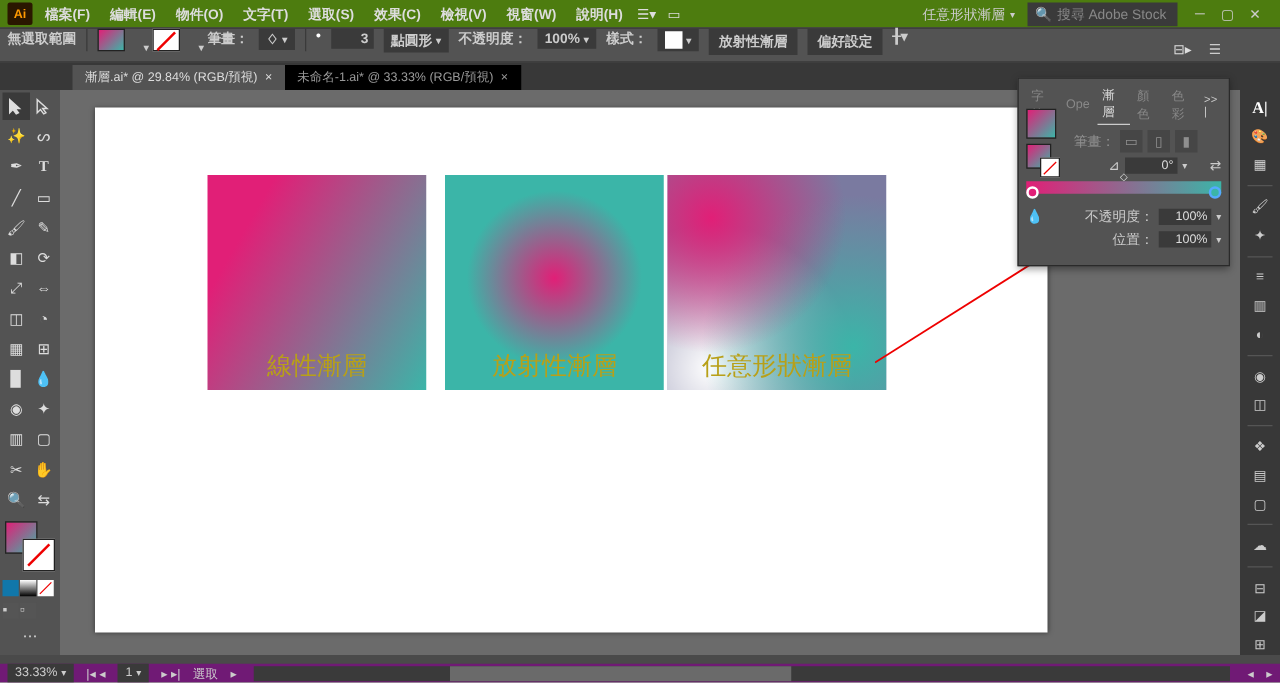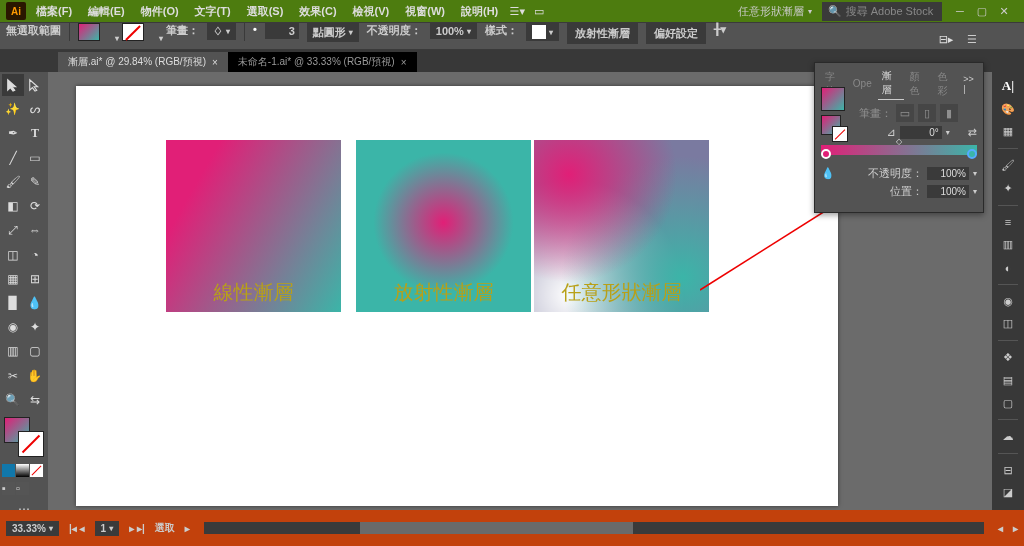--- a/index.html
+++ b/index.html
@@ -72,21 +72,21 @@
   .type-btn { width: 18px; height: 18px; background: #3a3a3a; display: flex; align-items: center; justify-content: center; }
   .mini-swatch { width: 24px; height: 24px; border: 1px solid #222; }
   .field-row { display: flex; align-items: center; gap: 4px; margin: 3px 0; justify-content: flex-end; }
   .field-row input { width: 42px; background: #3a3a3a; border: none; color: #ddd; font-size: 10px; padding: 1px 3px; text-align: right; }
   .grad-slider { height: 18px; margin: 6px 0 2px; position: relative; }
   .grad-bar { height: 10px; background: linear-gradient(90deg, #e11f77, #3bb5a8); position: relative; }
   .grad-stop { position: absolute; width: 10px; height: 10px; border-radius: 50%; bottom: -4px; border: 2px solid #fff; transform: translateX(-50%); }
   .grad-mid { position: absolute; top: -8px; font-size: 8px; color: #ddd; transform: translateX(-50%); }
   .panel .left-sw { position: absolute; left: 6px; top: 24px; }
 
-  .statusbar { position: absolute; bottom: 0; left: 0; right: 0; height: 36px; background: #c2410c; display: flex; align-items: center; padding: 0 6px; gap: 10px; font-size: 10px; font-weight: bold; }
+  .statusbar { position: absolute; bottom: 0; left: 0; right: 0; height: 15px; background: #701a75; display: flex; align-items: center; padding: 0 6px; gap: 10px; font-size: 10px; }
   .status-dd { background: #3a3a3a; padding: 2px 6px; display: flex; gap: 3px; align-items: center; }
   .scroll-track { flex: 1; height: 12px; background: #3a3a3a; position: relative; margin: 0 4px; }
   .scroll-thumb { position: absolute; height: 100%; background: #6a6a6a; width: 35%; left: 20%; }
 
   .right-pref { position: absolute; top: 28px; right: 42px; height: 22px; display: flex; align-items: center; gap: 6px; }
   .pref-ic { width: 20px; height: 18px; display: flex; align-items: center; justify-content: center; }
 </style>
 </head>
 <body>
 

